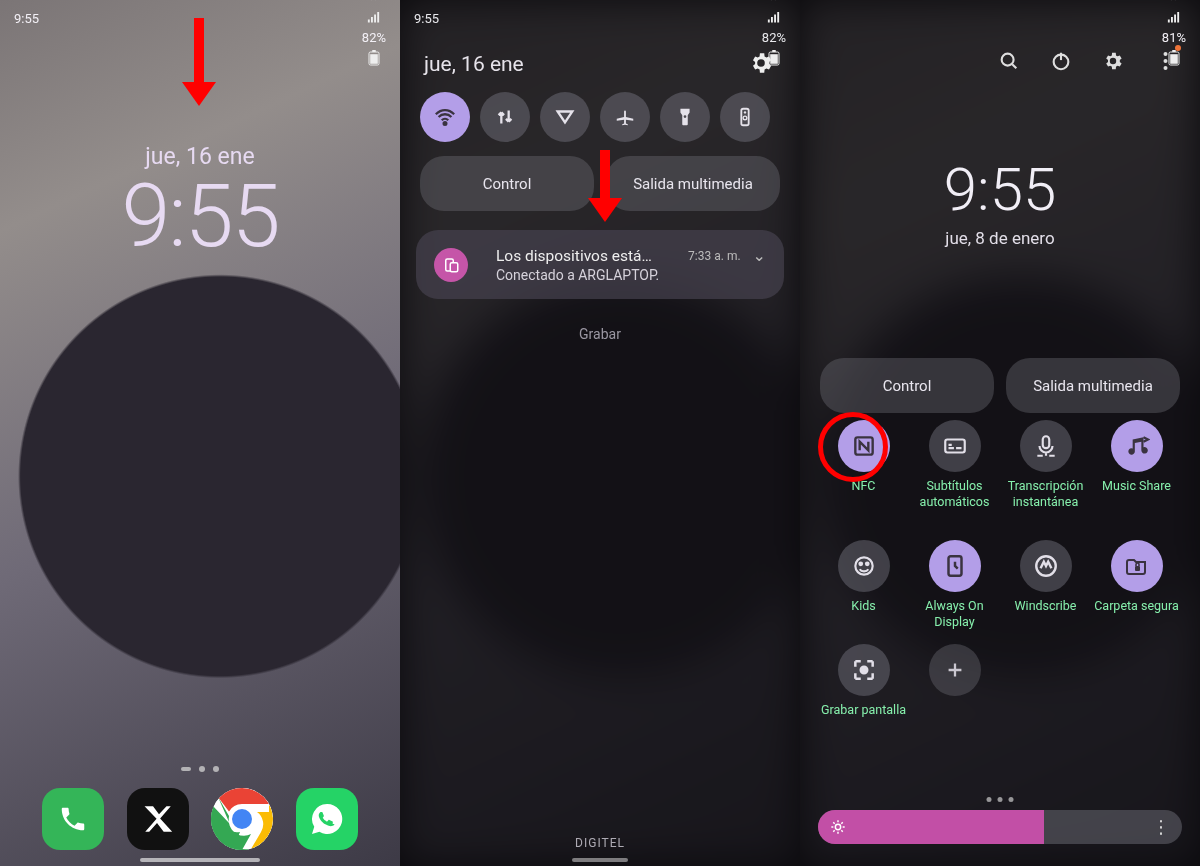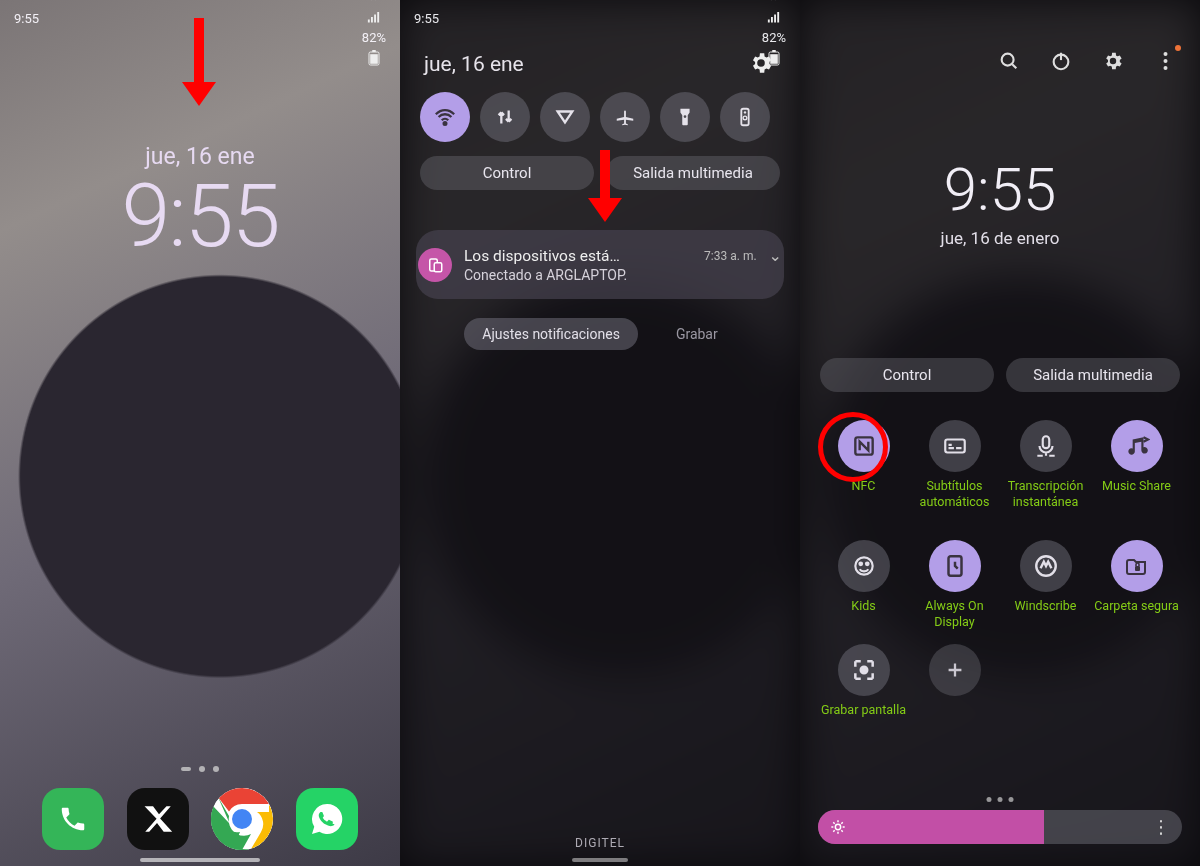--- a/index.html
+++ b/index.html
@@ -105,31 +105,31 @@
     background: rgba(120,120,130,0.45);
     display:flex; align-items:center; justify-content:center;
   }
   .qs-btn.active { background:#b39ee8; }
   .qs-btn svg { width:22px; height:22px; }
   .pill-row {
     position:absolute; top:156px; left:0; right:0;
     display:flex; gap:12px; padding:0 20px;
   }
   .pill {
-    flex:1; height:34px; border-radius:24px;
+    flex:1; height:55px; border-radius:24px;
     background: rgba(120,120,130,0.35);
     display:flex; align-items:center; justify-content:center;
     font-size:15px; color:#e8e5ee;
   }
   .notif {
     position:absolute; top:230px; left:16px; right:16px;
     background: rgba(70,65,78,0.7);
     border-radius:22px;
-    padding:16px 2px;
-    display:flex; gap:12px;
+    padding:16px 18px;
+    display:flex; gap:28px;
   }
   .notif-icon {
     width:34px; height:34px; border-radius:50%; background:#c555a8;
     display:flex; align-items:center; justify-content:center; flex-shrink:0; margin-top:2px;
   }
   .notif-body { flex:1; min-width:0; }
   .notif-head { display:flex; align-items:center; gap:8px; }
   .notif-title { font-size:15.5px; color:#eee; white-space:nowrap; overflow:hidden; text-overflow:ellipsis; flex:1; }
   .notif-time { font-size:12px; color:#bbb; }
   .notif-sub { font-size:14px; color:#d6d2db; margin-top:2px; }
@@ -178,21 +178,21 @@
   }
   .qs-tile { display:flex; flex-direction:column; align-items:center; text-align:center; }
   .qs-circle {
     width:52px; height:52px; border-radius:50%;
     background: rgba(120,120,130,0.45);
     display:flex; align-items:center; justify-content:center;
     margin-bottom:6px;
   }
   .qs-circle.on { background:#b39ee8; }
   .qs-circle.add { background: rgba(120,120,130,0.35); }
-  .qs-label { font-size:12.5px; color:#84cc16; line-height:1.25; max-width:88px; min-height:32px; }
+  .qs-label { font-size:12.5px; color:#86efac; line-height:1.25; max-width:88px; min-height:32px; }
   .ring {
     position:absolute; width:70px; height:70px; border:5px solid #f00; border-radius:50%;
     left:18px; top:412px; z-index:30;
   }
   .dots3 {
     position:absolute; bottom:64px; left:50%; transform:translateX(-50%);
     display:flex; gap:6px; opacity:.7;
   }
   .dots3 span{ width:5px; height:5px; background:#ccc; border-radius:50%; }
   .bright {
@@ -377,37 +377,57 @@
       <div class="notif-head">
         <span class="notif-title">Los dispositivos está…</span>
         <span class="notif-time">7:33 a. m.</span>
         <span class="notif-chevron">⌄</span>
       </div>
       <div class="notif-sub">Conectado a ARGLAPTOP.</div>
     </div>
   </div>
 
   <div class="notif-actions">
-    <div class="chip">Ajustes notificaciones</div>
     <div class="chip dim">Grabar</div>
   </div>
 
   <div class="carrier">DIGITEL</div>
   <div class="handle2"></div>
 
   <div class="arrow arrow2">
     <div class="stem"></div>
       <div class="head"></div>
   </div>
 </div>
 
 <div class="screen panel3">
   <div class="blur-bg"></div>
   <div class="panel-overlay"></div>
 
+  <div class="status-bar">
+    <span></span>
+    <span class="status-right">
+      <svg width="14" height="14" viewBox="0 0 24 24" fill="#eee">
+          <path d="M3 9v6h4l5 5V4L7 9H3z"></path>
+          <path d="M16 8l6 8m0-8l-6 8" stroke="#eee" stroke-width="2"></path>
+        </svg>
+      <svg width="15" height="15" viewBox="0 0 24 24" fill="none" stroke="#eee" stroke-width="2.5">
+          <path d="M2 9c6-6 14-6 20 0M5 12c4-4 10-4 14 0M8.5 15.5c2-2 5-2 7 0M12 19h0"></path>
+        </svg>
+      <svg width="15" height="15" viewBox="0 0 24 24" fill="#eee">
+          <path d="M3 20h3v-5H3v5zm5 0h3v-9H8v9zm5 0h3V7h-3v13zm5 0h3V3h-3v17z"></path>
+        </svg>
+      <span>81%</span>
+      <svg width="12" height="16" viewBox="0 0 12 16" fill="#eee">
+          <rect x="1" y="2" width="10" height="13" rx="1.5" fill="none" stroke="#eee"></rect>
+          <rect x="4" y="0" width="4" height="2" rx="1"></rect>
+          <rect x="2.2" y="4.2" width="7.6" height="9.6"></rect>
+        </svg>
+    </span>
+  </div>
 
   <div class="panel3-top">
     <span class="top-btn">
         <svg width="22" height="22" viewBox="0 0 24 24" fill="none" stroke="#eee" stroke-width="2.3">
           <circle cx="10.5" cy="10.5" r="6.5"></circle>
           <path d="M20 20l-4.5-4.5"></path>
         </svg>
       </span>
     <span class="top-btn">
         <svg width="22" height="22" viewBox="0 0 24 24" fill="none" stroke="#eee" stroke-width="2.3">
@@ -424,21 +444,21 @@
         <svg width="5" height="20" viewBox="0 0 5 20" fill="#eee">
           <circle cx="2.5" cy="3" r="2"></circle>
           <circle cx="2.5" cy="10" r="2"></circle>
           <circle cx="2.5" cy="17" r="2"></circle>
         </svg>
       </span>
   </div>
 
   <div class="big-clock">
     <div class="t">9:55</div>
-    <div class="d">jue, 16 de enero</div>
+    <div class="d">jue, 8 de enero</div>
   </div>
 
   <div class="pill-row pill-row3">
     <div class="pill">Control</div>
     <div class="pill">Salida multimedia</div>
   </div>
 
   <div class="qs-grid" style="top:420px">
     <div class="qs-tile">
       <div class="qs-circle on">

